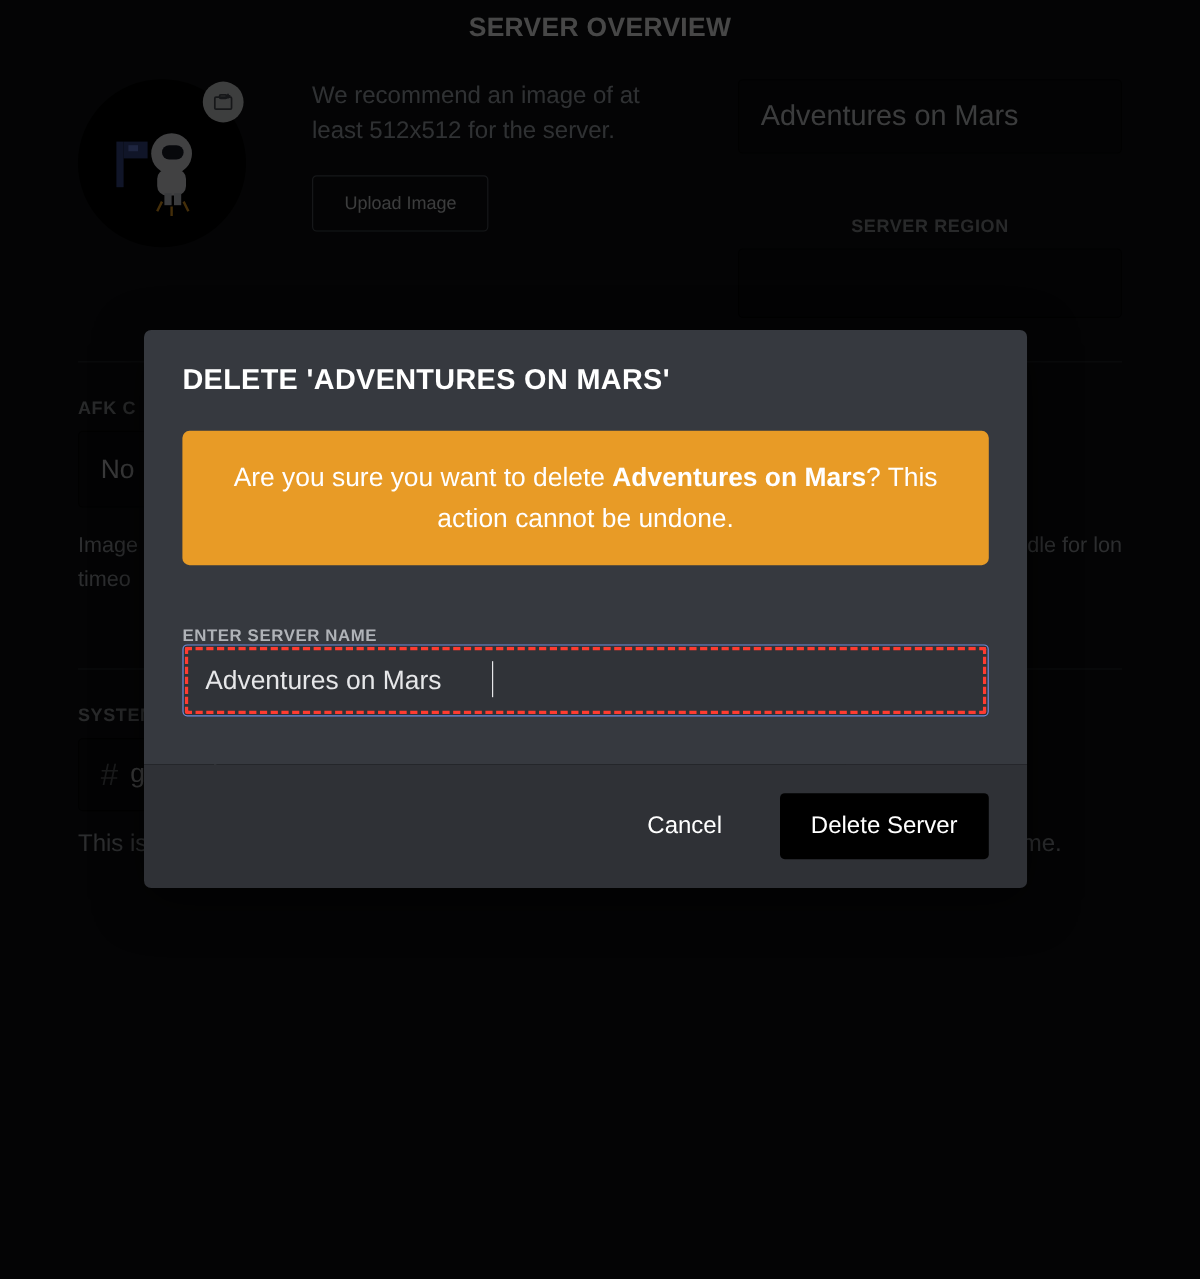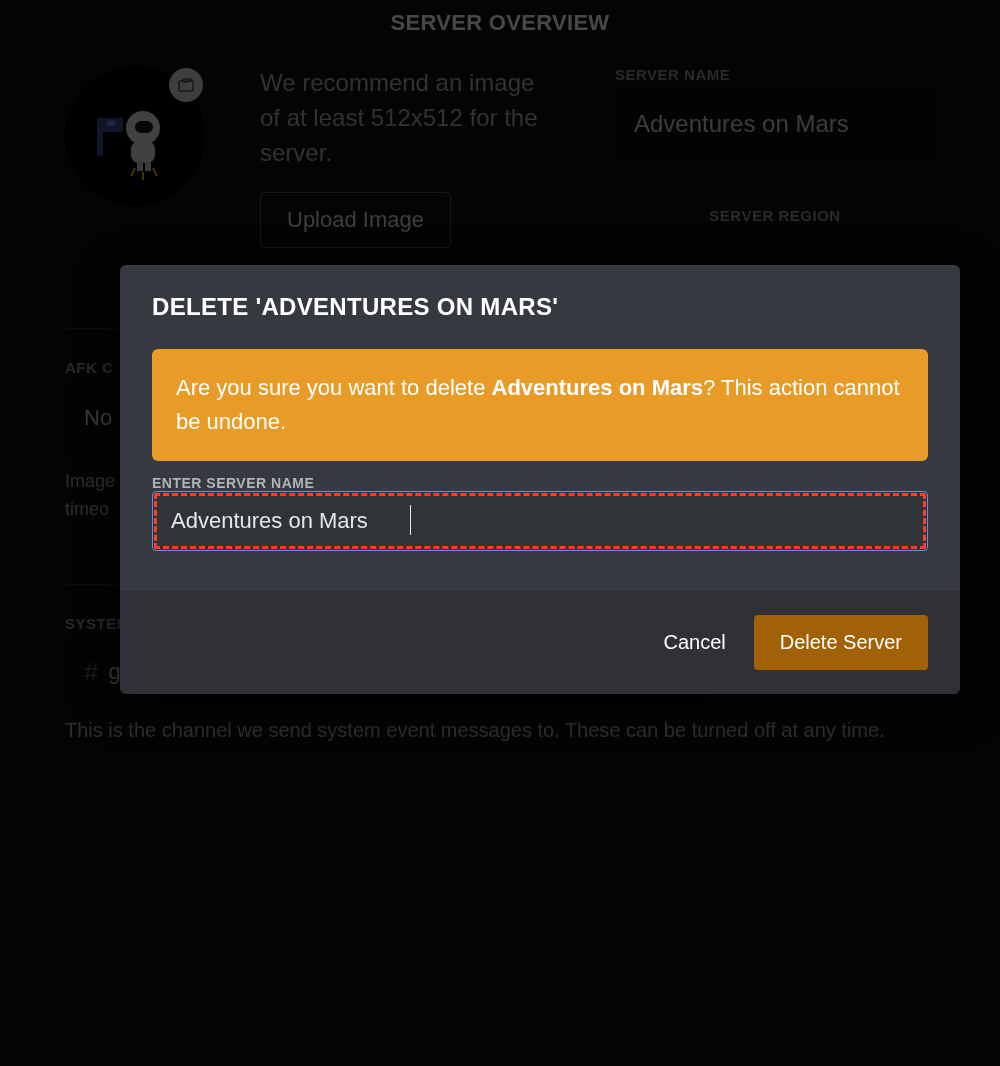--- a/index.html
+++ b/index.html
@@ -55,31 +55,31 @@
       border-radius: 50%;
       background: #dcddde;
       display:flex;align-items:center;justify-content:center;
     }
     .astro {
       position:absolute; inset:0; display:flex; align-items:center; justify-content:center;
     }
 
     .recommend-col { width: 300px; }
     .recommend-text {
-      color: #aab0b7; font-size: 24px; line-height: 1.45;
+      color: #aab0b7; font-size: 20px; line-height: 1.45;
       margin-bottom: 22px;
     }
     .btn-outline {
       display:inline-block;
       border: 1px solid #4f545c;
       color: #d7d9dc;
       background: transparent;
       padding: 14px 26px;
       border-radius: 4px;
-      font-size: 22px;
+      font-size: 15px;
       font-weight: 500;
       cursor: pointer;
     }
 
     .name-col { flex: 1; }
     .field-label {
       color: #8f9296;
       font-size: 15px;
       font-weight: 700;
       letter-spacing: 0.5px;
@@ -137,22 +137,22 @@
     .sys-help {
       margin-top: 16px;
       color: #9fa3a8;
       font-size: 20px;
     }
 
     
     .modal {
       position: absolute;
       left: 120px;
-      top: 265px;
-      width: 840px;
+      top: 275px;
+      width: 736px;
       z-index: 10;
       border-radius: 6px;
       overflow: hidden;
       box-shadow: 0 10px 40px rgba(0,0,0,0.6);
     }
     .modal-body {
       background: #36393f;
       padding: 28px 32px 40px 32px;
     }
     .modal-title {
@@ -162,21 +162,22 @@
       letter-spacing: 0.3px;
       margin-bottom: 28px;
     }
     .warning-box {
       background: #e89b26;
       color: #ffffff;
       border-radius: 6px;
       padding: 22px 24px;
       font-size: 22px;
       line-height: 1.55;
-      margin-bottom: 14px;
+      margin-bottom: 50px;
+      text-align: center;
     }
     .warning-box strong { font-weight: 700; color: #ffffff; }
     .modal-field-label {
       color: #b0b3b8;
       font-size: 14px;
       font-weight: 700;
       letter-spacing: 0.5px;
     }
     .confirm-input-wrap {
       position: relative;
@@ -205,32 +206,32 @@
       width: 1px;
       height: 30px;
       background: #e6e7e9;
     }
     .modal-footer {
       background: #2f3136;
       padding: 24px 32px;
       display: flex;
       justify-content: flex-end;
       align-items: center;
-      gap: 28px;
+      gap: 48px;
     }
     .btn-cancel {
       background: transparent;
       border: none;
       color: #ffffff;
       font-size: 20px;
       font-weight: 500;
       cursor: pointer;
     }
     .btn-danger {
-      background: #a16207;
+      background: #000000;
       border: none;
       color: #ffffff;
       font-size: 20px;
       font-weight: 500;
       padding: 16px 26px;
       border-radius: 4px;
       cursor: pointer;
       text-align: center;
     }
   </style>
@@ -265,21 +266,20 @@
         </div>
       </div>
     </div>
 
     <div class="recommend-col">
       <div class="recommend-text">We recommend an image of at least 512x512 for the server.</div>
       <button class="btn-outline">Upload Image</button>
     </div>
 
     <div class="name-col">
-      <div class="field-label">SERVER NAME</div>
       <input class="text-input" value="Adventures on Mars" style="">
       <div style="height:28px"></div>
       <div class="field-label region-label">SERVER REGION</div>
       <div class="select-stub" style="height:58px"></div>
     </div>
   </div>
 
   <hr class="hr">
 
   <div class="afk-row">

